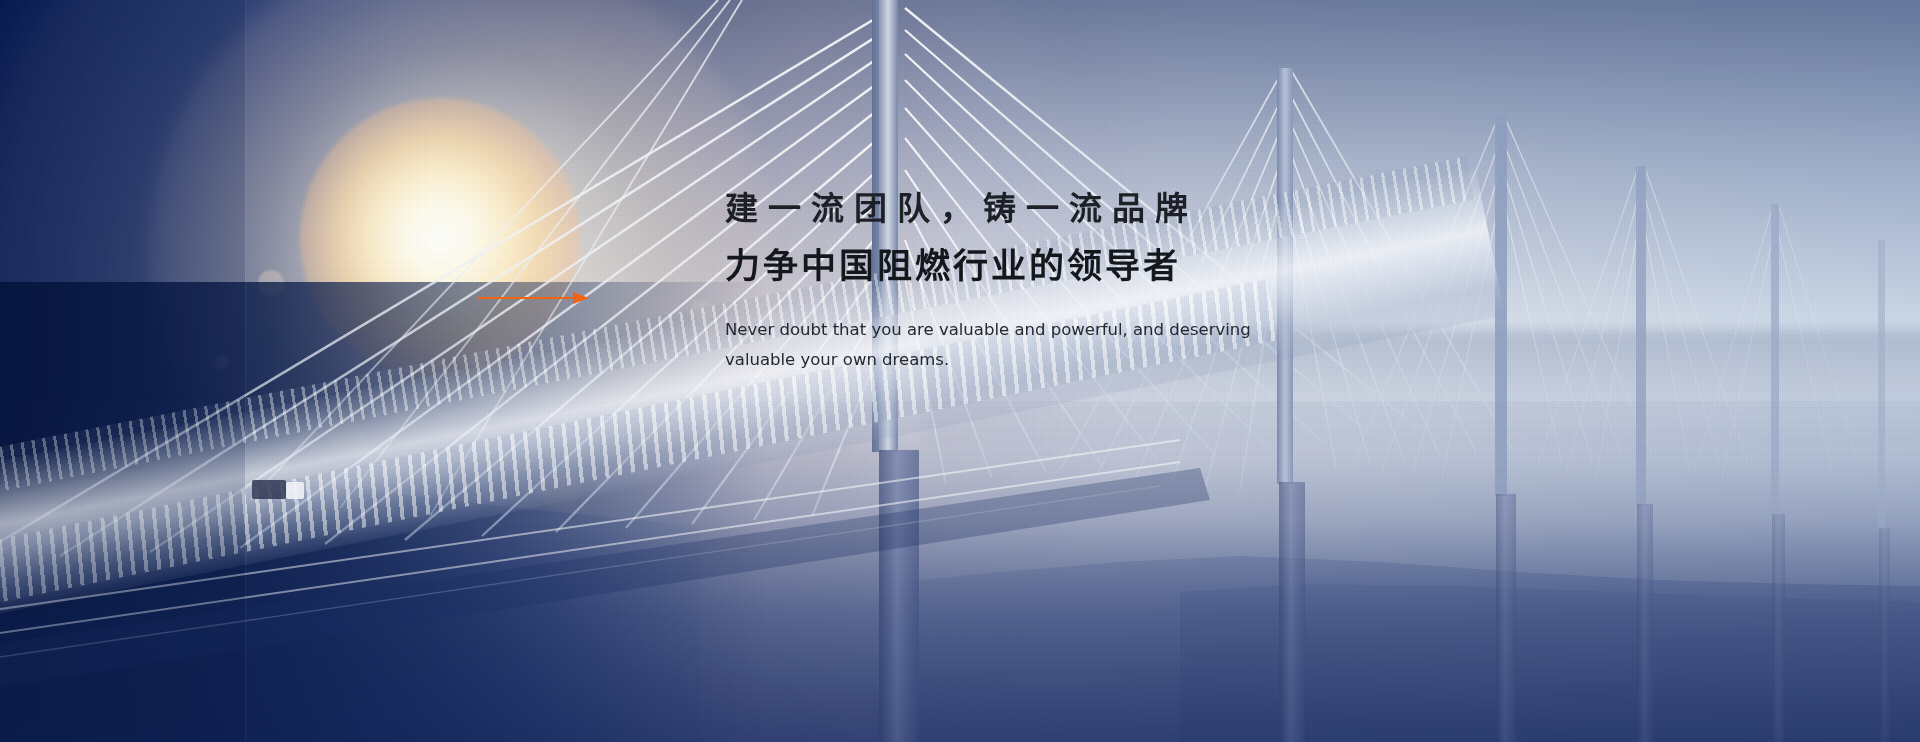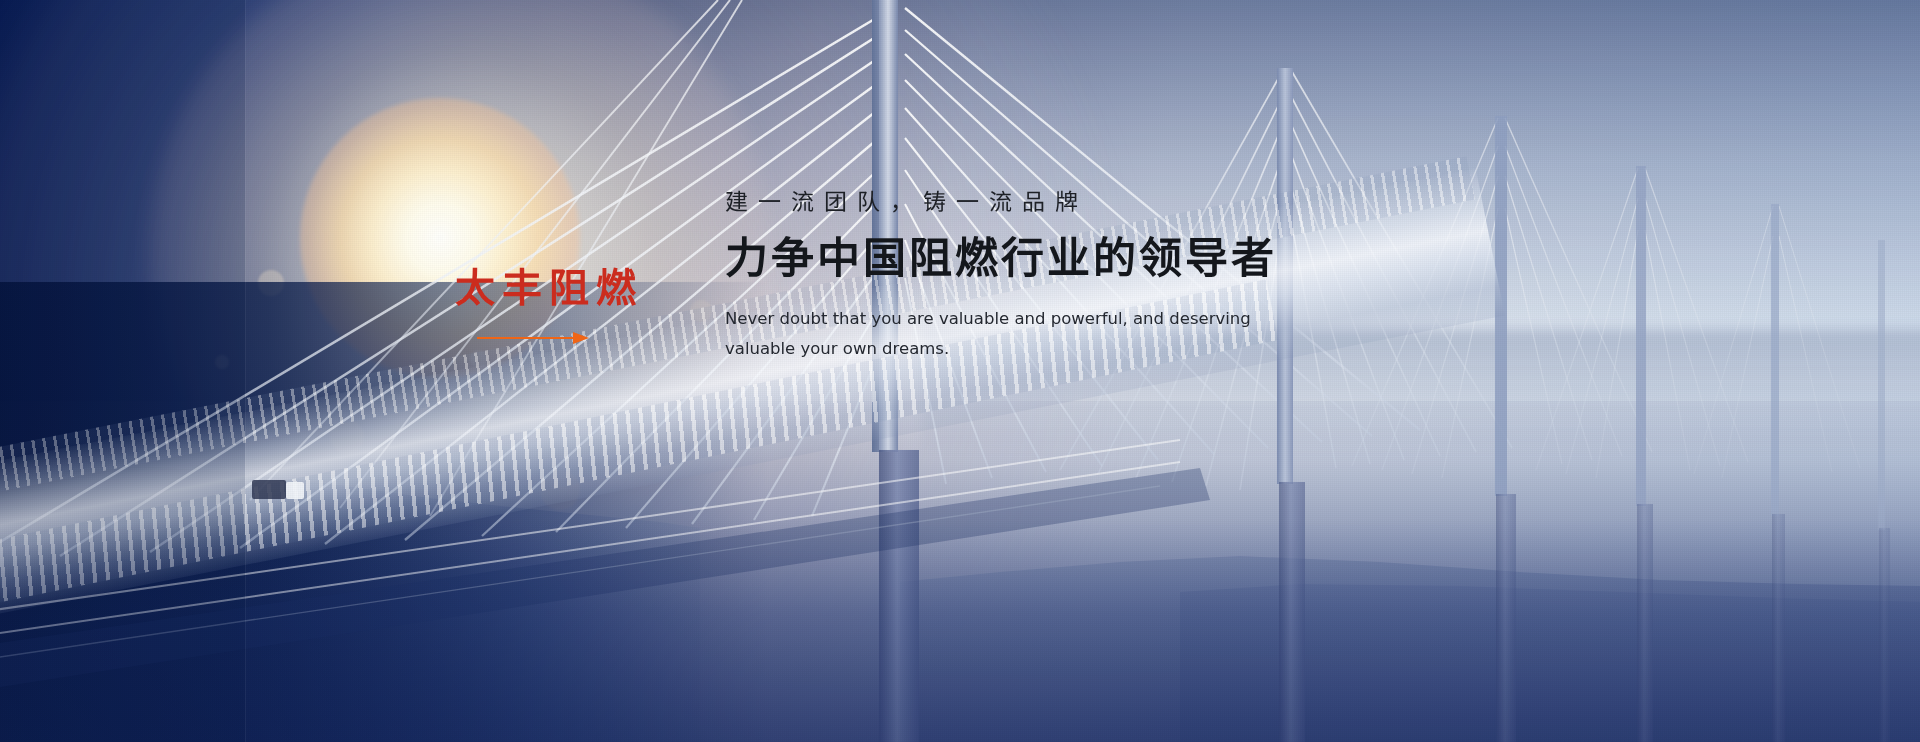--- a/index.html
+++ b/index.html
@@ -228,38 +228,38 @@
   .logo-rule .head{
     position:absolute;left:96px;top:0;width:0;height:0;
     border-left:16px solid #ef6516;
     border-top:6px solid transparent;
     border-bottom:6px solid transparent;
   }
 
   .text-block{position:absolute;left:725px;top:188px;width:720px;}
 
   .tagline{
-    font-size:23px;
+    font-size:33px;
     color:#1d2026;
     letter-spacing:10px;
     line-height:1.25;
     white-space:nowrap;
-    font-weight:400;
+    font-weight:700;
   }
   .headline{
     margin-top:16px;
-    font-size:43px;
+    font-size:35px;
     font-weight:bold;
     color:#14171c;
     letter-spacing:3px;
     line-height:1.2;
     white-space:nowrap;
   }
   .subtext{
-    margin-top:20px;
+    margin-top:28px;
     font-size:16.5px;
     color:#242830;
     line-height:1.82;
     max-width:580px;
     font-weight:400;
   }
   .subtext .ln{display:block;white-space:nowrap;}
   .subtext .ln.indent{text-indent:6px;}
 </style>
 </head>
@@ -445,21 +445,20 @@
   </svg>
 
   <div class="tint-bottom"></div>
   <div class="seam2"></div>
   <div class="seam"></div>
   <div class="noise"></div>
 
   <div class="content">
 
     <div class="logo-block">
-      <div class="logo-word">太丰阻燃</div>
       <div class="logo-rule">
         <span class="bar"></span>
         <span class="head"></span>
       </div>
     </div>
 
     <div class="text-block">
       <div class="tagline">建一流团队，铸一流品牌</div>
 
       <div class="headline">力争中国阻燃行业的领导者</div>

